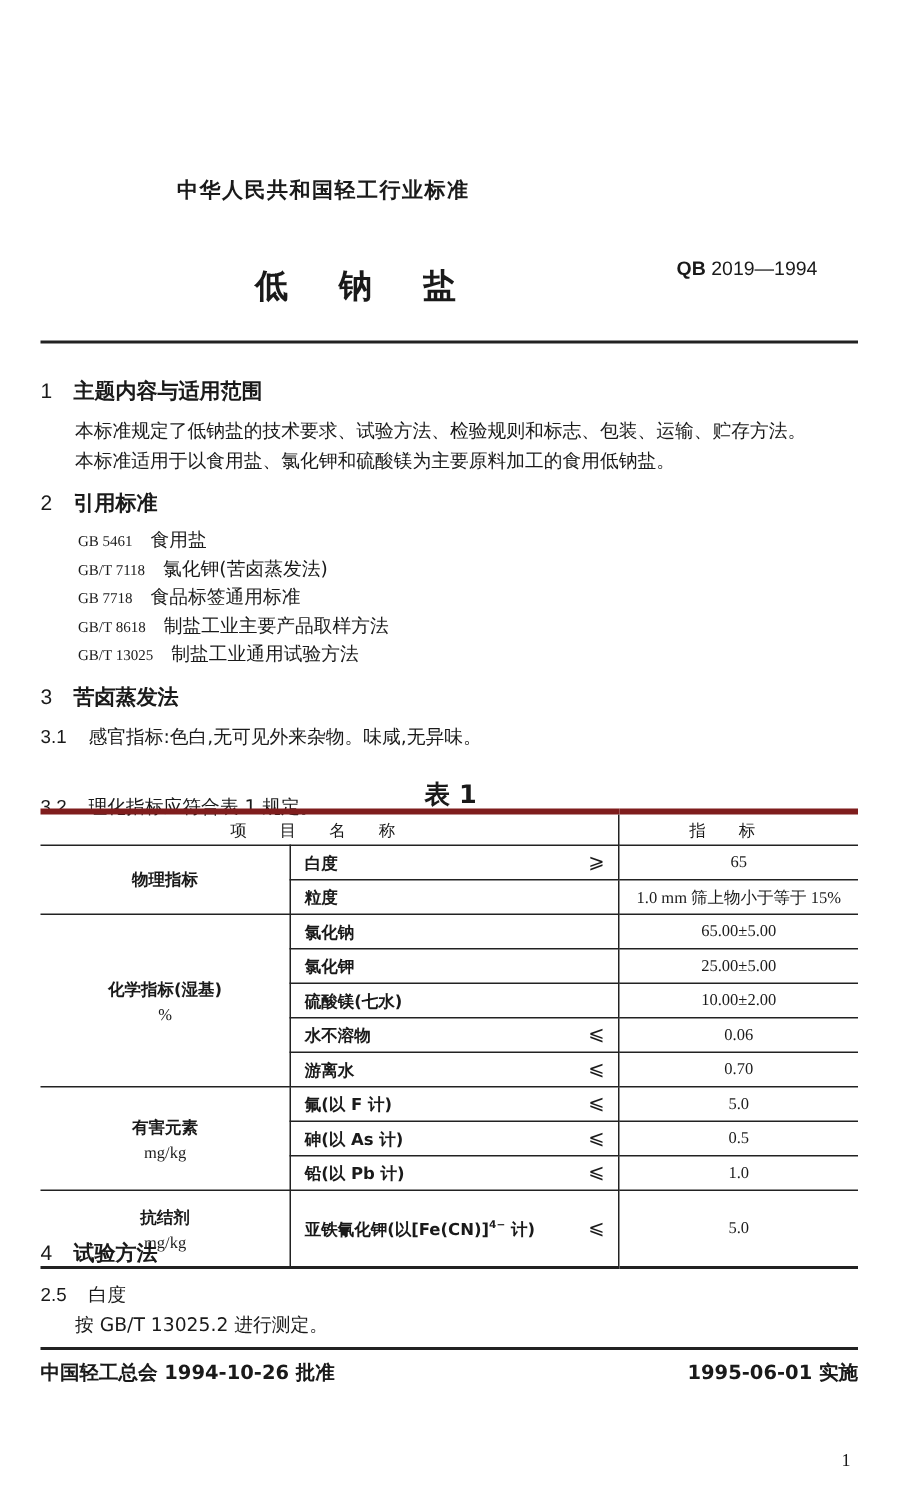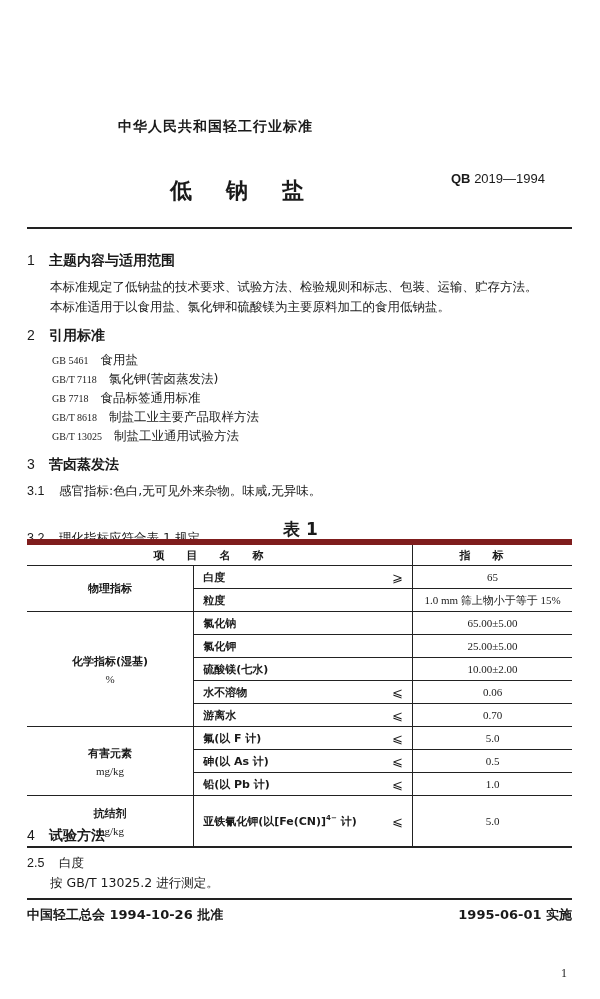--- a/index.html
+++ b/index.html
@@ -20,21 +20,21 @@
   .para { font-size: 12.5px; }
   .mono-ish { font-family: "Liberation Serif", serif; }
   .ref { font-size: 12.5px; }
   .ref .rc { display: inline-block; font-family: "Liberation Serif", serif; font-size: 10px; margin-right: 12px; }
   .tbl-caption { left: 283px; top: 518px; font-size: 17px; font-weight: bold; }
   table.spec {
     position: absolute; left: 27px; top: 539px; width: 545px;
     border-collapse: collapse; font-size: 11px;
   }
   table.spec td, table.spec th { border: 1px solid #222; padding: 0; height: 22px; }
-  table.spec tr.head th { border-top: 6px solid #7f1d1d; font-weight: bold; height: 20px; }
+  table.spec tr.head th { border-top: 4px solid #7f1d1d; font-weight: normal; height: 20px; }
   table.spec tr.last td { border-bottom: 2px solid #222; }
   table.spec td.col1, table.spec th.col1 { border-left: none; }
   table.spec td.col3, table.spec th.col3 { border-right: none; }
   .col1 { width: 170px; text-align: center; font-weight: bold; }
   .col2 { width: 213px; padding-left: 9px !important; font-weight: bold; position: relative; }
   .col3 { width: 162px; text-align: center; font-family: "Liberation Serif", serif; margin-left: 20px; }
   .cmp { position: absolute; right: 9px; top: 50%; transform: translateY(-50%); font-weight: normal; font-size: 13px; }
   .unit { display: block; font-weight: normal; font-family: "Liberation Serif", serif; margin-top: 4px; }
   .head-spaced { letter-spacing: 22px; }
   .bottom-left { left: 27px; top: 906px; font-size: 13px; font-weight: bold; }

